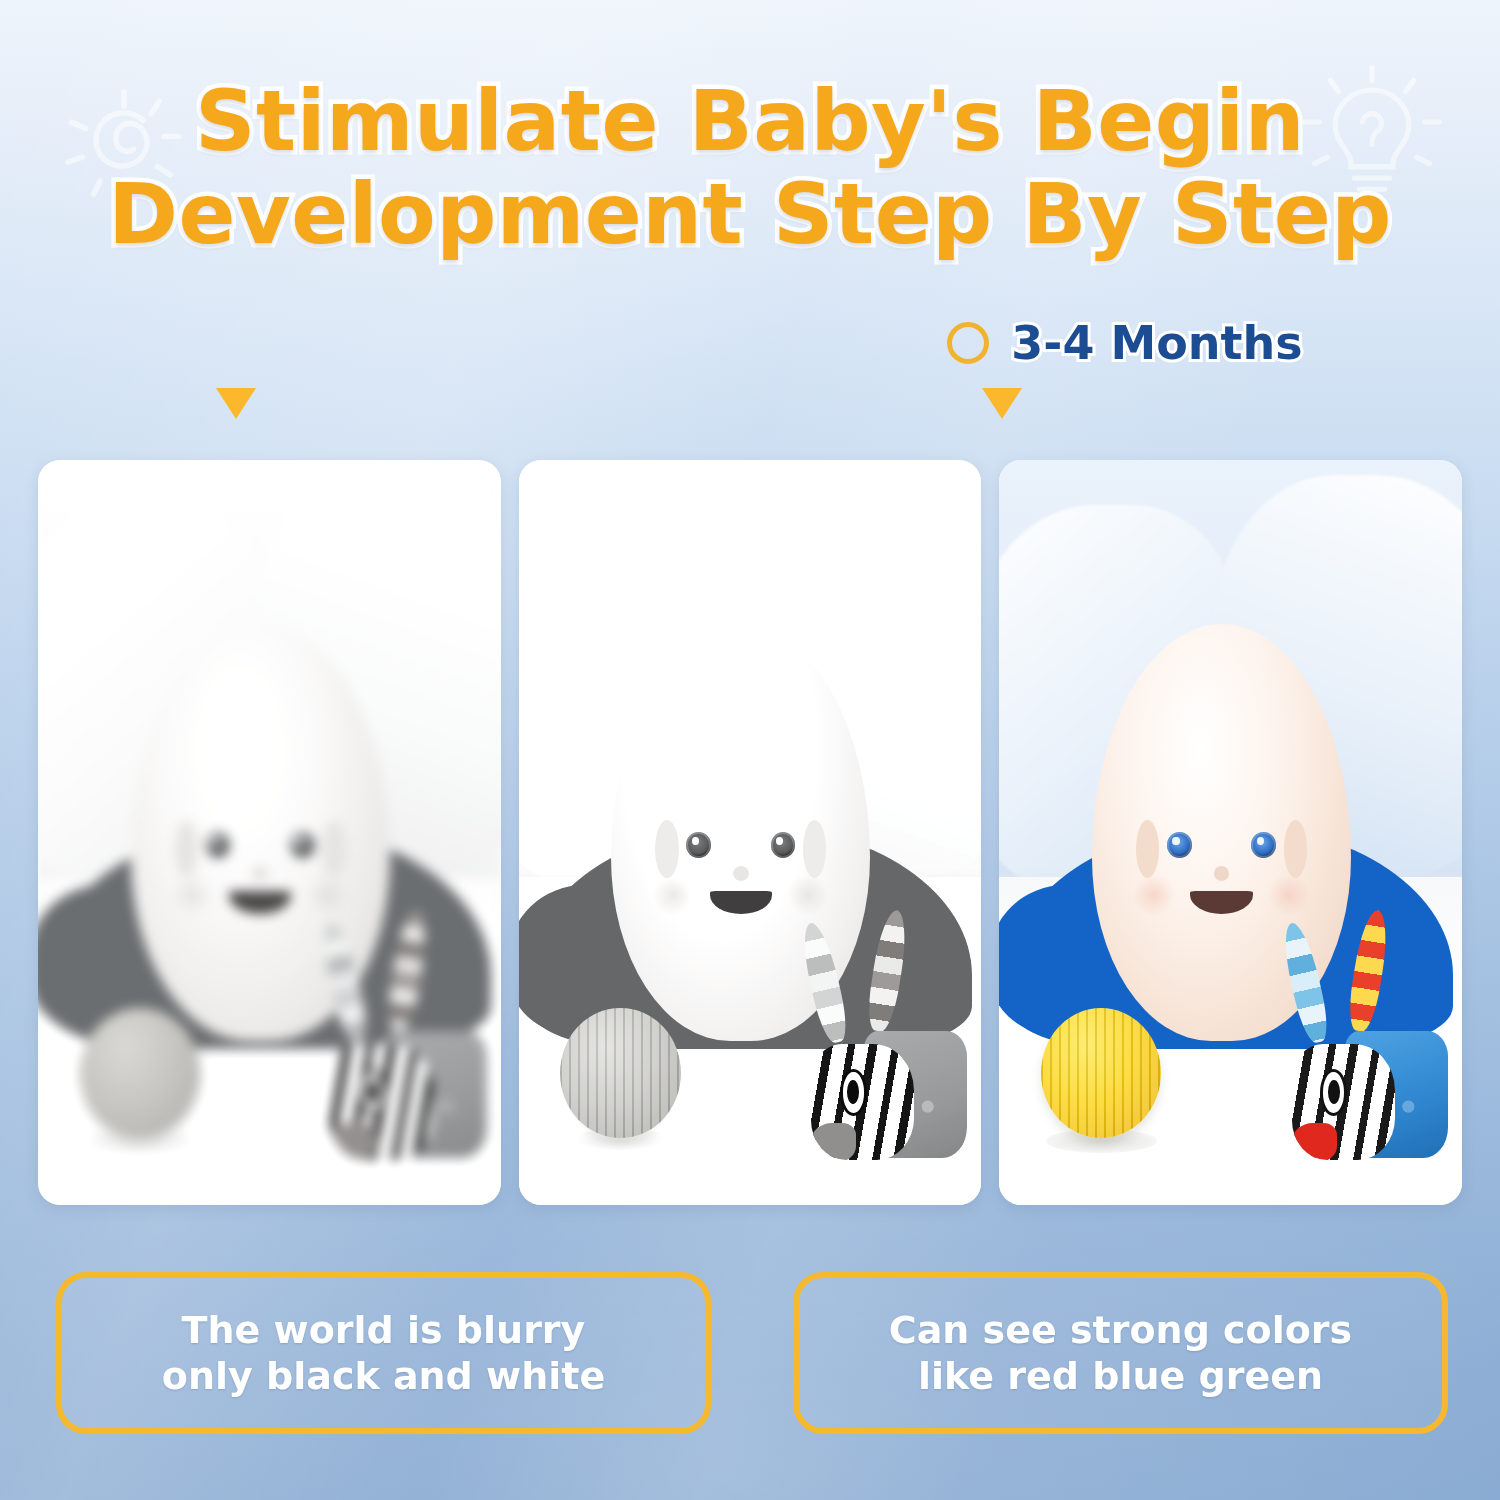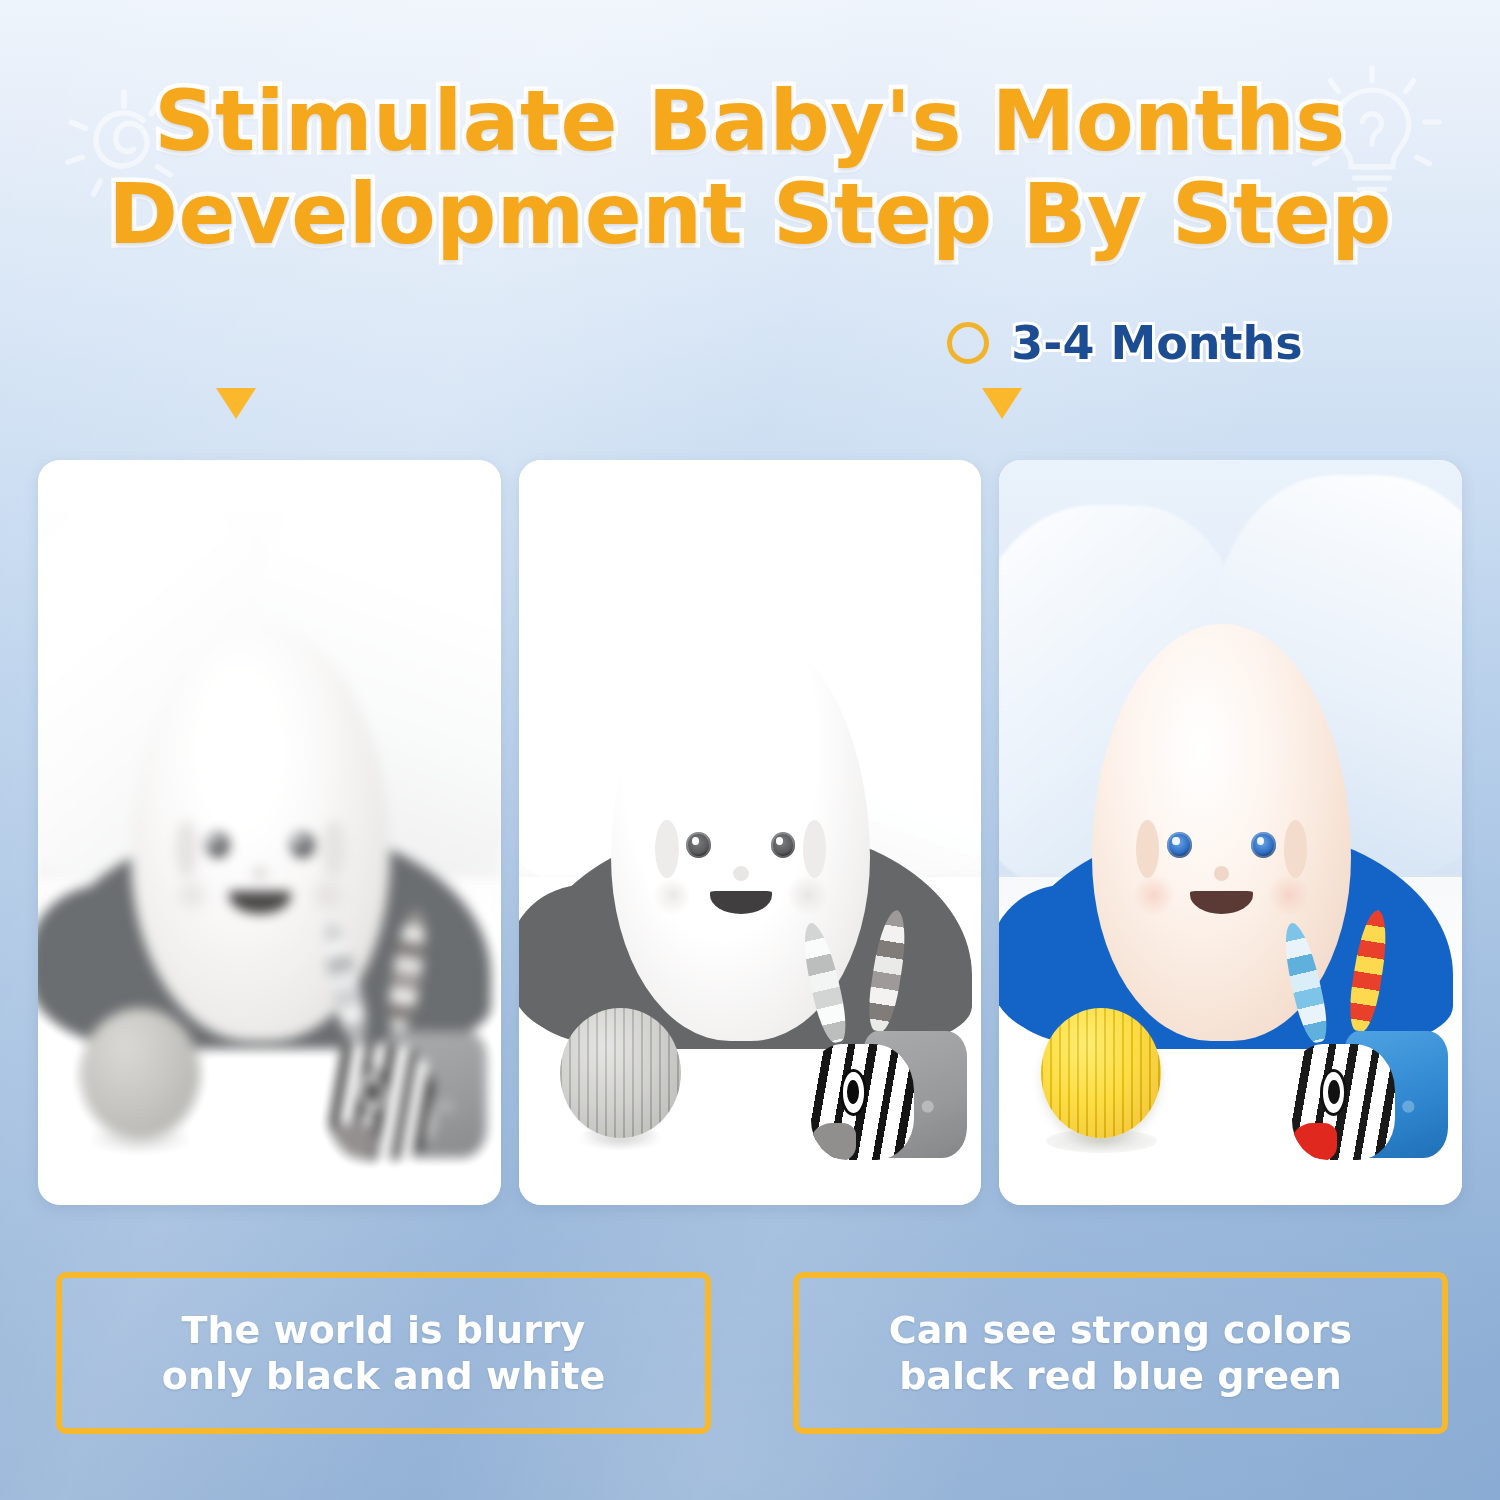--- a/index.html
+++ b/index.html
@@ -380,21 +380,21 @@
     position: absolute;
     left: 56px; top: 1272px;
     width: 1392px; height: 162px;
     display: flex;
     gap: 82px;
     z-index: 4;
   }
   .caption-box {
     flex: 1 1 0;
     border: 6px solid #F6B82C;
-    border-radius: 10px;
+    border-radius: 30px;
     background: rgba(255,255,255,0.04);
     display: flex;
     align-items: center;
     justify-content: center;
     padding: 6px 10px;
   }
   .caption-text {
     font-family: "DejaVu Sans", sans-serif;
     font-weight: bold;
     font-size: 38px;
@@ -437,21 +437,21 @@
         <path d="M24 14l5 7"></path>
         <path d="M76 14l-5 7"></path>
       <path d="M8 40h9"></path>
         <path d="M92 40h-9"></path>
         <path d="M14 66l8-4"></path>
         <path d="M86 66l-8-4"></path>
     </g>
   </svg>
 
   <div class="title-block">
-    <div class="title-line">Stimulate Baby's Months</div>
+    <div class="title-line">Stimulate Baby's Begin</div>
     <div class="title-line">Development Step By Step</div>
   </div>
 
   <div class="stage-row">
 
     <div class="stage-head s1">
       <span class="caret"></span>
     </div>
 
     <div class="stage-head s2">
@@ -574,17 +574,17 @@
 
   </div>
 
   <div class="captions">
     <div class="caption-box">
       <span class="caption-text">The world is blurry
 only black and white</span>
     </div>
     <div class="caption-box">
       <span class="caption-text">Can see strong colors
-balck red blue green</span>
+like red blue green</span>
     </div>
   </div>
 
 </div>
 
 </body></html>

